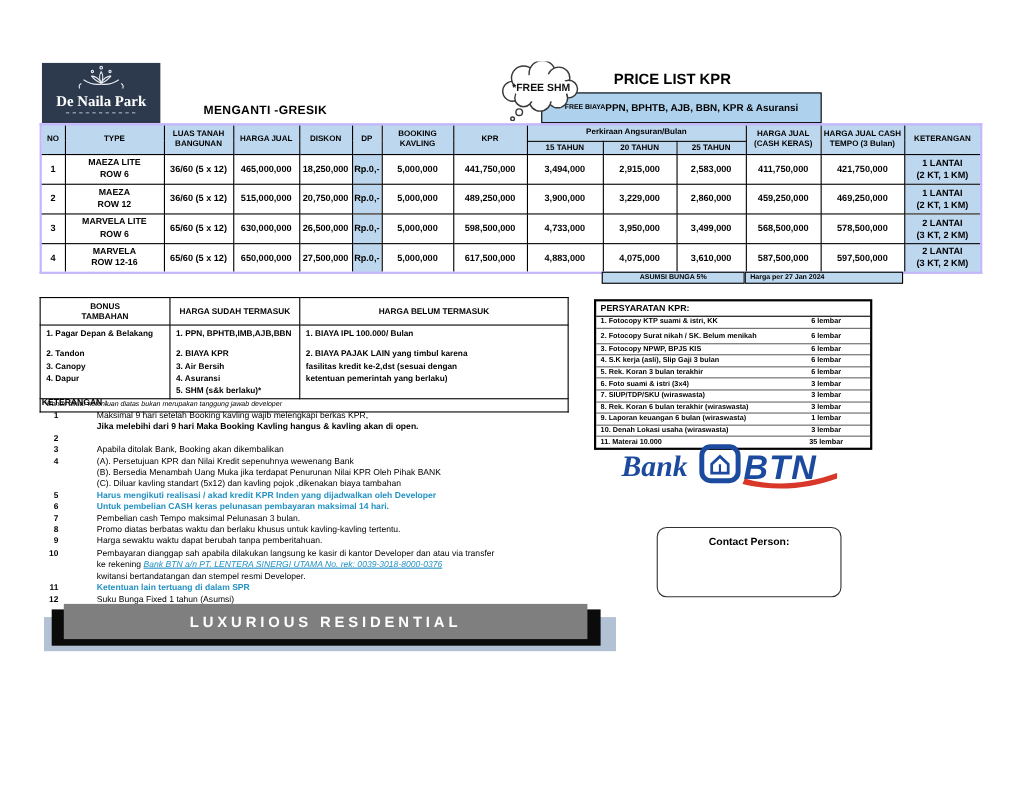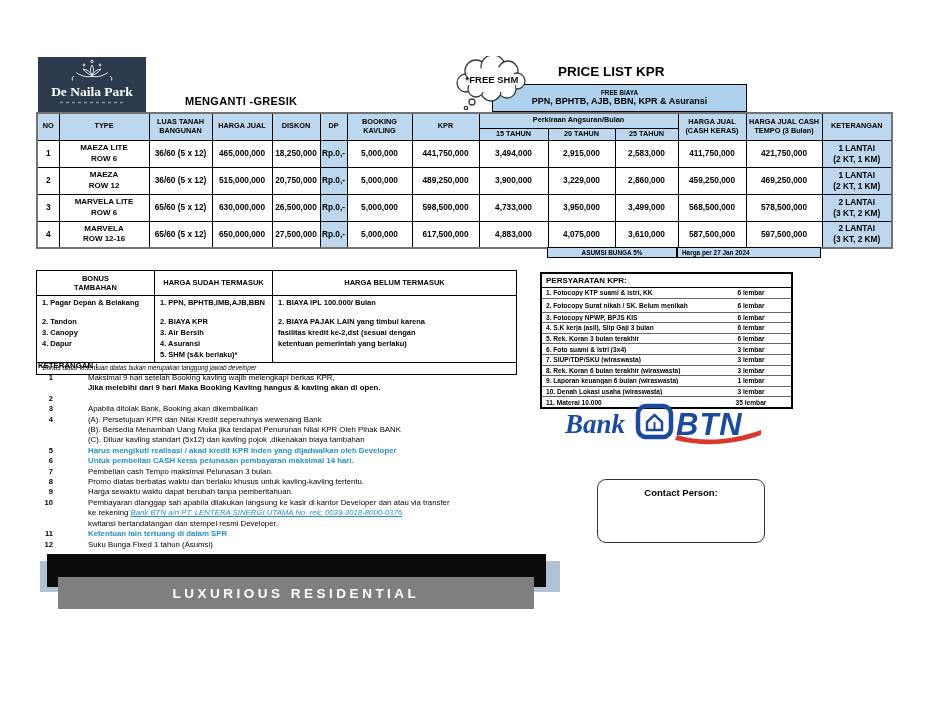--- a/index.html
+++ b/index.html
@@ -8,28 +8,28 @@
     font-family:"Liberation Sans",sans-serif;color:#000;overflow:hidden;
   }
   .abs{position:absolute;}
 
   
   .logo-box{left:38px;top:57px;width:108px;height:55px;}
   .location{left:185px;top:95px;width:170px;font-size:11px;font-weight:700;letter-spacing:.3px;}
   .doc-title{left:558px;top:64px;width:200px;text-align:left;font-size:13.5px;font-weight:700;}
   .free-box{
     left:492px;top:84px;width:253px;height:26px;background:#aed2ee;border:1px solid #000;
-    display:flex;flex-direction:column;align-items:center;justify-content:center;line-height:1.15;
+    display:flex;flex-direction:row;align-items:center;justify-content:center;line-height:1.15;
   }
   .free-box .l1{font-size:6.3px;font-weight:700;}
   .free-box .l2{font-size:9px;font-weight:700;}
   .cloud{left:450px;top:56px;width:86px;height:54px;}
 
   
-  .price-table{left:36px;top:112px;border-collapse:collapse;table-layout:fixed;border:2px solid #737373;}
+  .price-table{left:36px;top:112px;border-collapse:collapse;table-layout:fixed;border:2px solid #c4b5fd;}
   .price-table td{border:1px solid #000;text-align:center;vertical-align:middle;padding:0 1px;overflow:hidden;white-space:pre-line;}
   .price-table tr.h1 td,.price-table tr.h2 td{background:#bdd7ee;font-size:7.3px;font-weight:700;line-height:1.2;}
   .price-table tr.h1{height:15px;}
   .price-table tr.h2{height:12px;}
   .price-table tr.r{height:27px;}
   .price-table tr.r td{font-size:8.3px;font-weight:700;line-height:1.3;}
   .price-table tr.r td.c-type{font-size:8px;}
   .price-table tr.r td.c-dp,.price-table tr.r td.c-ket{background:#bdd7ee;}
   .tfoot-cell{height:11px;background:#bdd7ee;border:1.5px solid #000;font-size:6.4px;font-weight:700;display:flex;align-items:center;box-sizing:border-box;}
   .tfoot-asumsi{left:547px;top:247px;width:130px;justify-content:center;}
@@ -68,21 +68,21 @@
     left:597px;top:479px;width:168px;height:64px;border:1.5px solid #333;border-radius:9px;
     text-align:center;padding-top:7px;font-size:9.5px;font-weight:700;box-sizing:border-box;background:#fff;
   }
 
   
   .banner-lightblue{left:40px;top:561px;width:520px;height:31px;background:#b3c1d4;}
   .banner-black{left:47px;top:554px;width:499px;height:33px;background:#0b0b0b;}
   .banner-gray{
     left:58px;top:549px;width:476px;height:32px;background:#7f7f7f;
     display:flex;align-items:center;justify-content:center;
-    color:#fff;font-size:13.5px;font-weight:700;letter-spacing:3.5px;margin-top:28px;
+    color:#fff;font-size:13.5px;font-weight:700;letter-spacing:3.5px;
   }
 </style>
 </head>
 <body>
 
 <svg class="abs logo-box" viewBox="0 0 108 55">
   <rect x="0" y="0" width="108" height="55" fill="#2d3a4d"></rect>
   <g stroke="#e8ebf0" fill="none" stroke-width="1">
     <circle cx="54" cy="4.5" r="1.2"></circle>
     <circle cx="46" cy="8" r="1"></circle>

